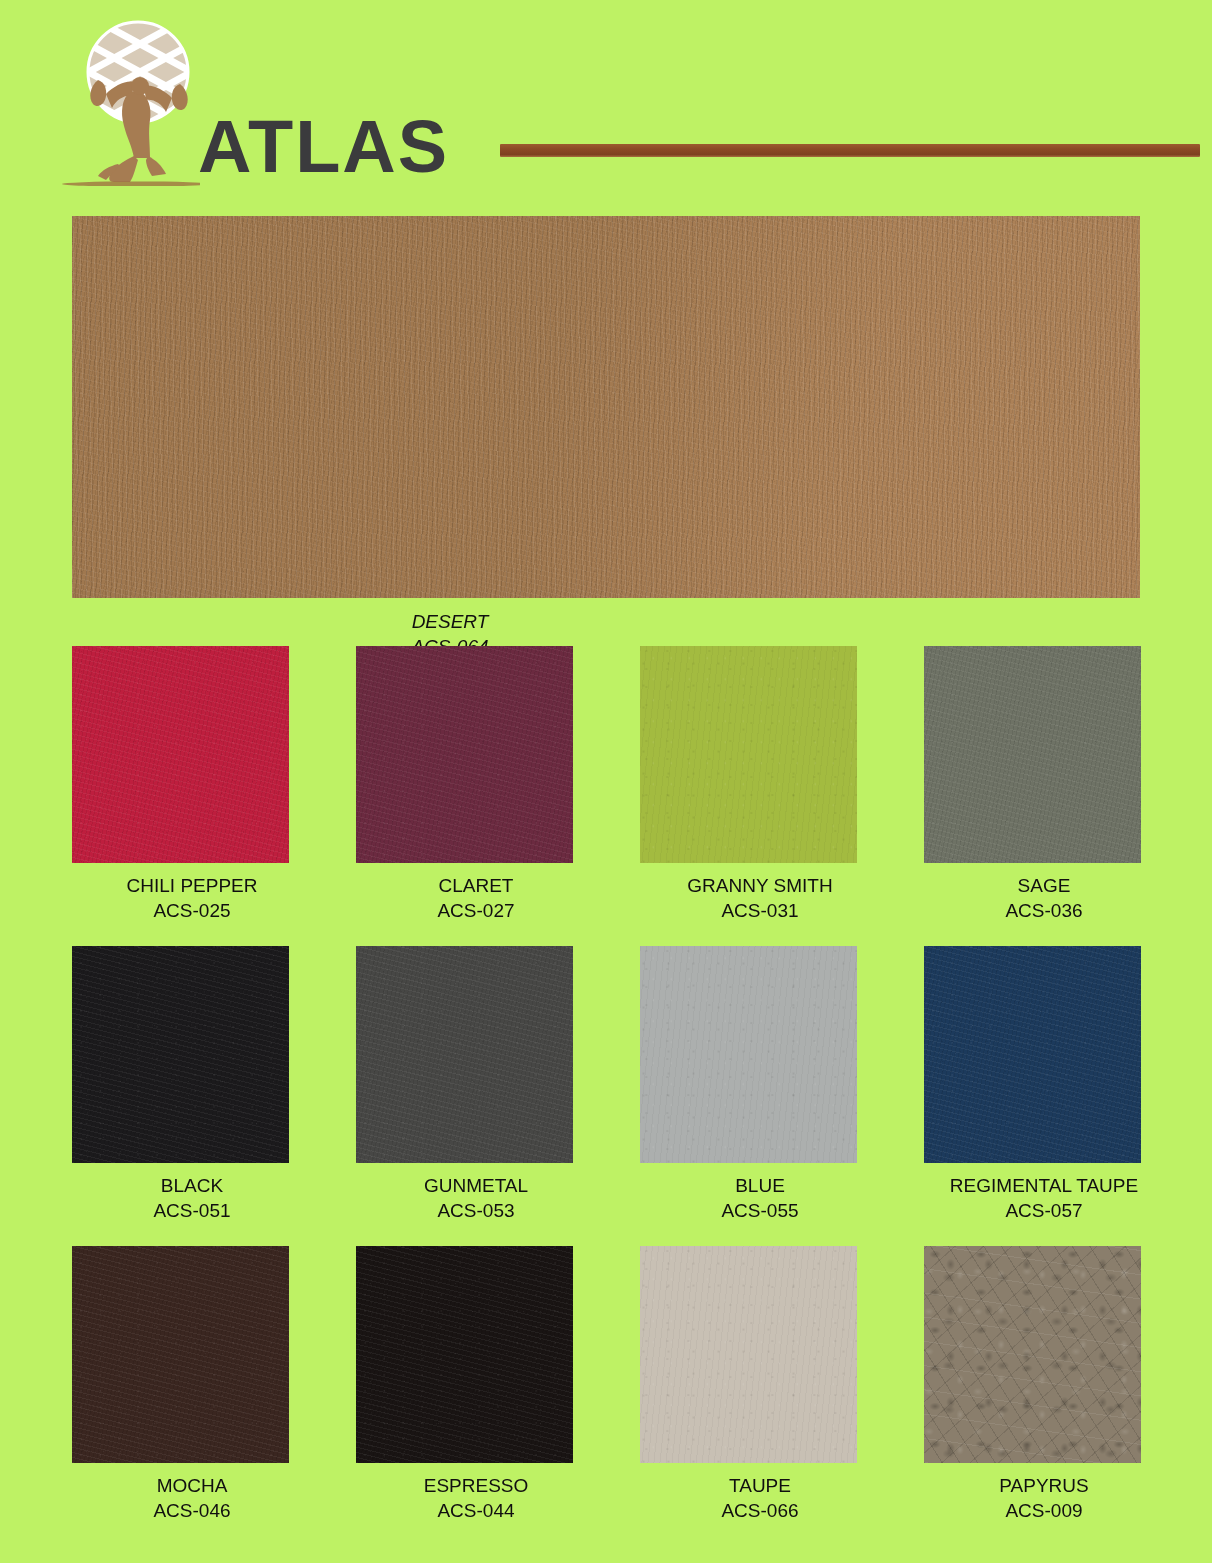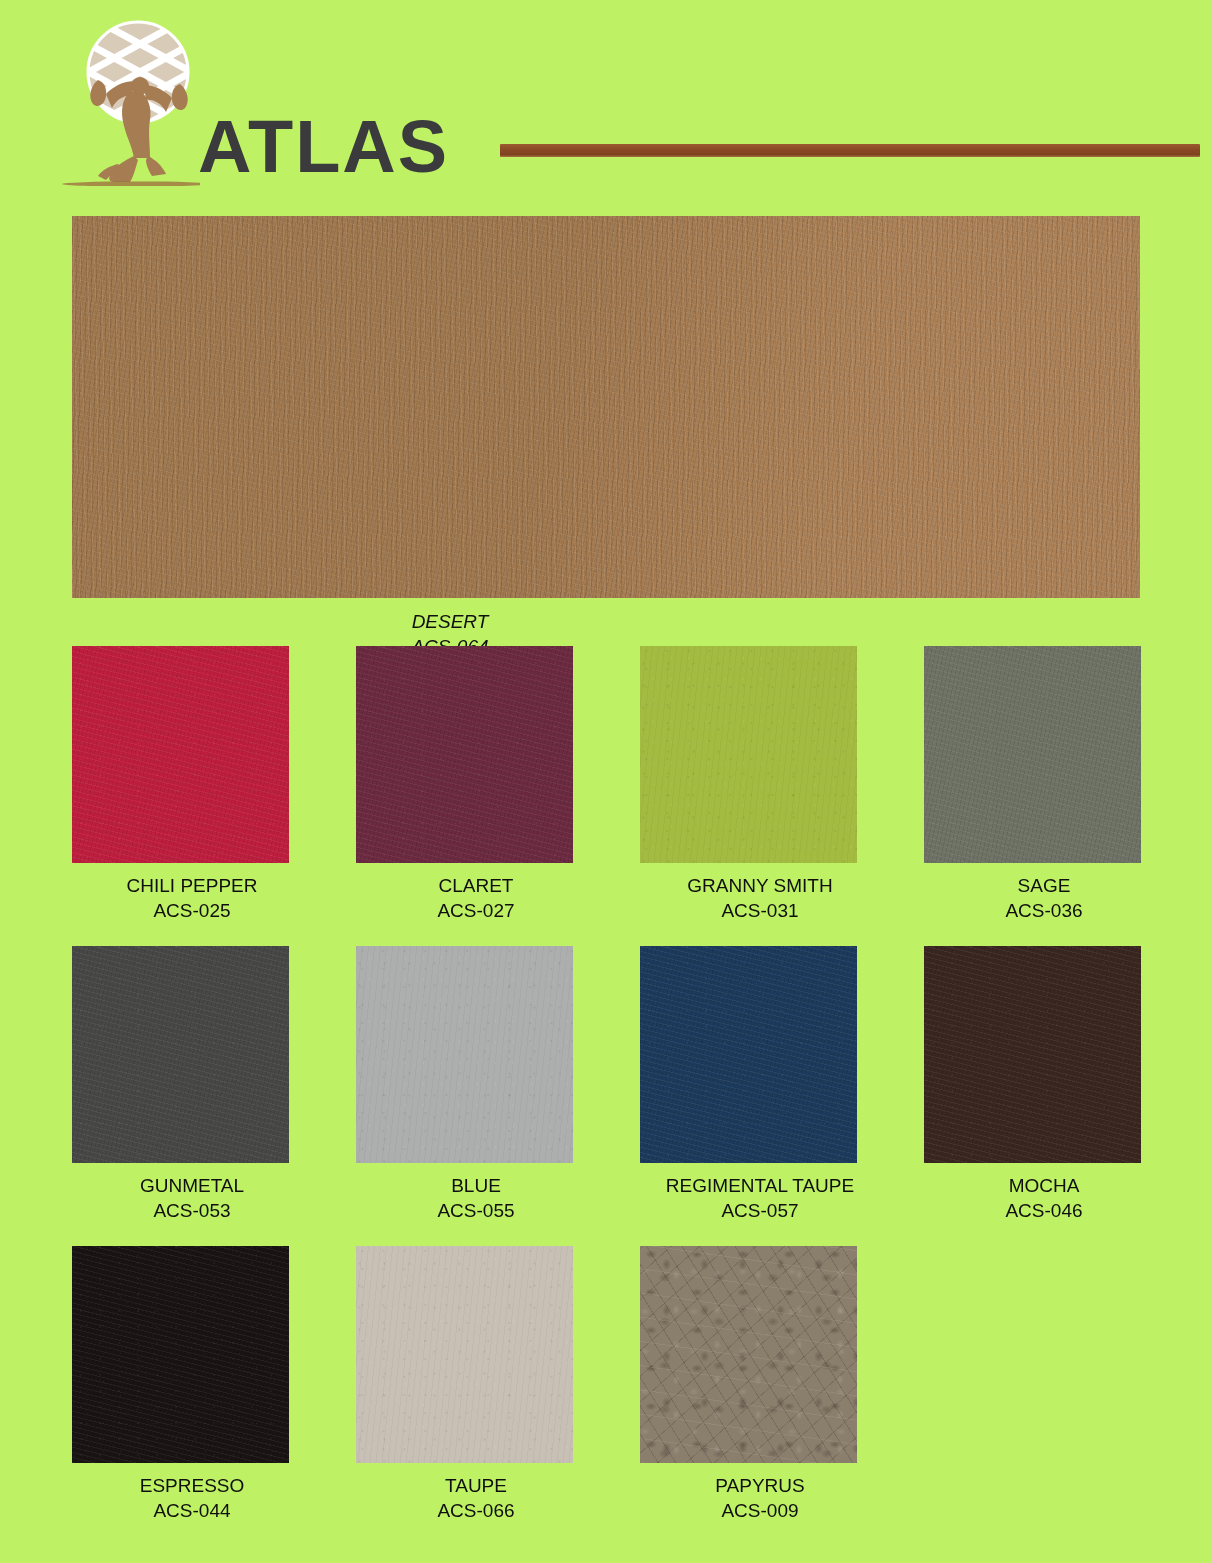--- a/index.html
+++ b/index.html
@@ -290,20 +290,29 @@
       <div class="cell">
         <div class="cell-swatch" style="background: rgb(110, 114, 101);">
           <div class="grain grain-fine"></div>
         </div>
         <div class="cell-caption">
           <span class="cap-name">SAGE</span>
           <span class="cap-code">ACS-036</span>
         </div>
       </div>
       <div class="cell">
+        <div class="cell-swatch" style="background: rgb(27, 26, 28);">
+          <div class="grain grain-fine"></div>
+        </div>
+        <div class="cell-caption">
+          <span class="cap-name">BLACK</span>
+          <span class="cap-code">ACS-051</span>
+        </div>
+      </div>
+      <div class="cell">
         <div class="cell-swatch" style="background: rgb(71, 71, 69);">
           <div class="grain grain-fine"></div>
         </div>
         <div class="cell-caption">
           <span class="cap-name">GUNMETAL</span>
           <span class="cap-code">ACS-053</span>
         </div>
       </div>
       <div class="cell">
         <div class="cell-swatch" style="background: rgb(172, 175, 174);">

